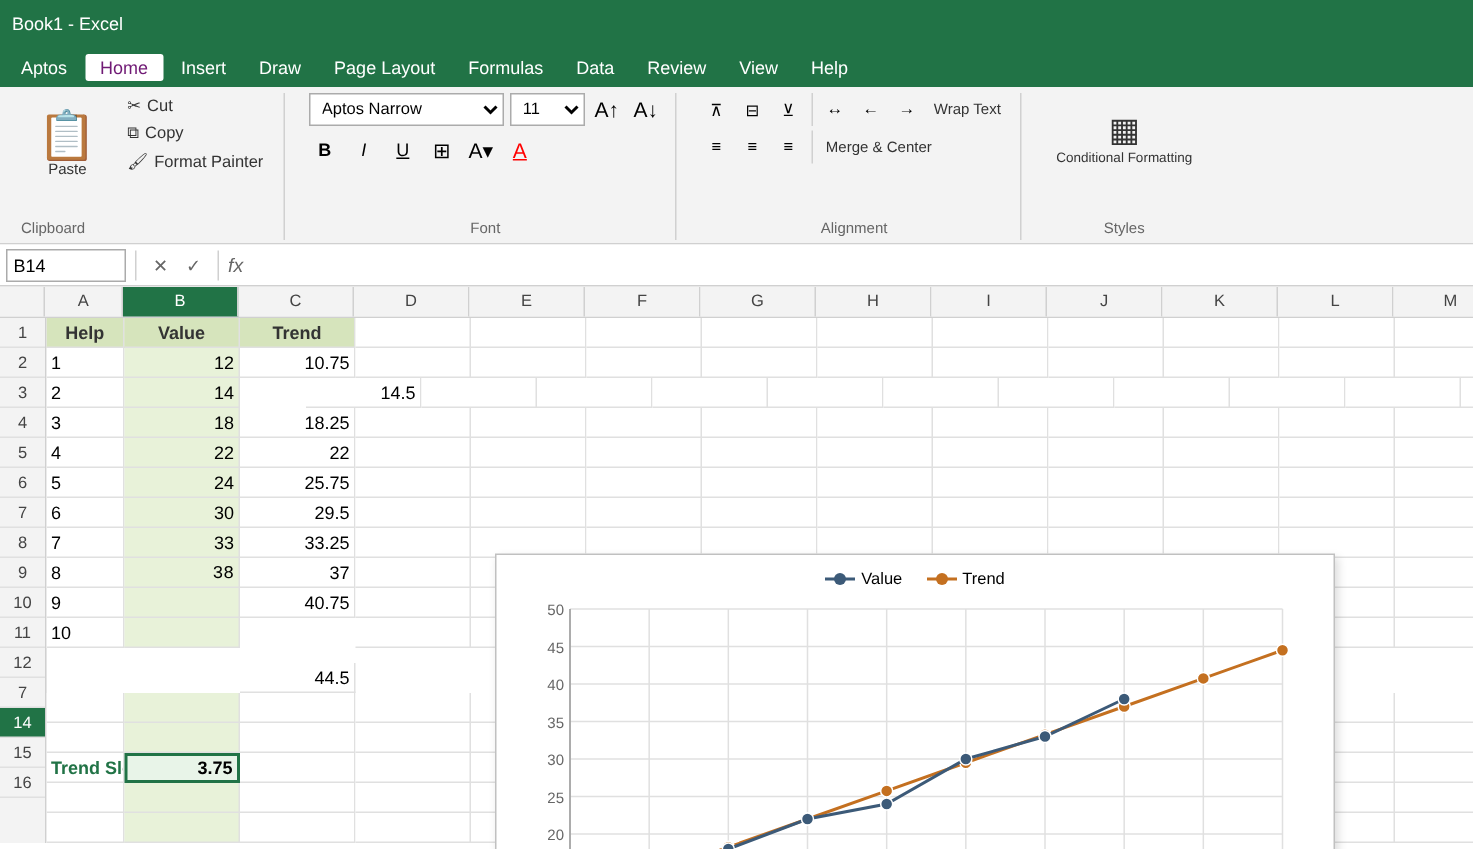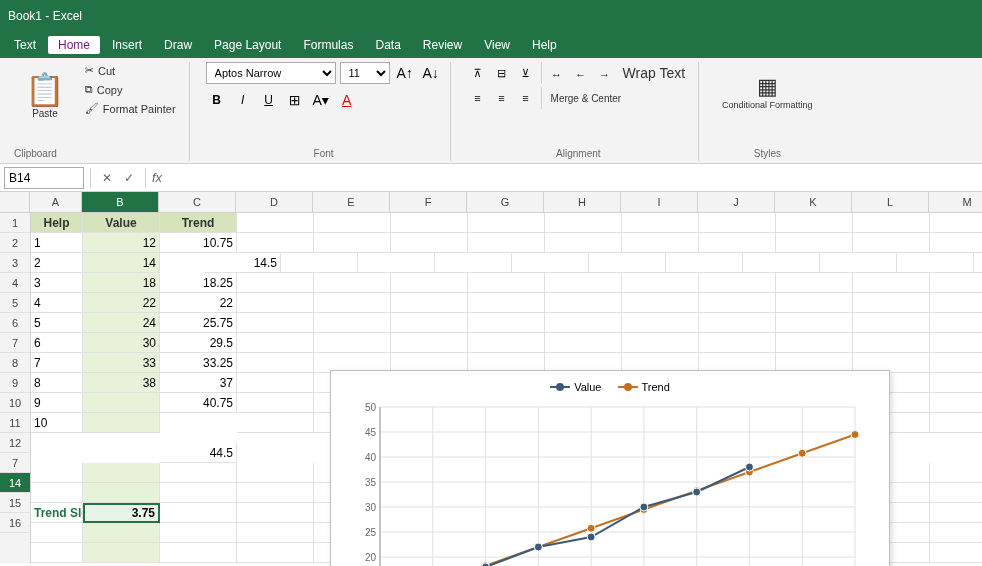--- a/index.html
+++ b/index.html
@@ -330,21 +330,21 @@
     }
   </style>
 </head>
 <body>
 
 <div class="title-bar">
   <span>Book1 - Excel</span>
 </div>
 
 <div class="menu-bar" id="menu-bar">
-    <div class="menu-item">Text</div>
+    <div class="menu-item">Aptos</div>
     <div class="menu-item active">Home</div>
     <div class="menu-item">Insert</div>
     <div class="menu-item">Draw</div>
     <div class="menu-item">Page Layout</div>
     <div class="menu-item">Formulas</div>
     <div class="menu-item">Data</div>
     <div class="menu-item">Review</div>
     <div class="menu-item">View</div>
     <div class="menu-item">Help</div>
   </div>
@@ -402,21 +402,21 @@
   <div class="ribbon-group" style="padding-bottom:16px;">
     <div style="display:flex;flex-direction:column;gap:3px;padding-bottom:14px;">
       <div style="display:flex;gap:2px;">
         <div class="align-btn">⊼</div>
         <div class="align-btn">⊟</div>
         <div class="align-btn">⊻</div>
         <div style="width:1px;background:#d0d0d0;margin:0 2px;"></div>
         <div class="align-btn">↔</div>
         <div class="align-btn">←</div>
         <div class="align-btn">→</div>
-        <div class="small-ribbon-btn" style="font-size:14px;">Wrap Text</div>
+        <div class="small-ribbon-btn" style="font-size:10px;">Wrap Text</div>
       </div>
       <div style="display:flex;gap:2px;">
         <div class="align-btn">≡</div>
         <div class="align-btn">≡</div>
         <div class="align-btn">≡</div>
         <div style="width:1px;background:#d0d0d0;margin:0 2px;"></div>
         <div class="small-ribbon-btn" style="font-size:10px;">Merge &amp; Center</div>
       </div>
     </div>
     <div class="ribbon-group-label">Alignment</div>
@@ -601,21 +601,21 @@
               <div class="cell" style="width: 77px; min-width: 77px;"></div>
               <div class="cell" style="width: 77px; min-width: 77px;"></div>
               <div class="cell" style="width: 77px; min-width: 77px;"></div>
               <div class="cell" style="width: 77px; min-width: 77px;"></div>
               <div class="cell" style="width: 77px; min-width: 77px;"></div>
               <div class="cell" style="width: 77px; min-width: 77px;"></div>
               <div class="cell" style="width: 77px; min-width: 77px;"></div>
             </div>
             <div class="grid-row">
               <div class="cell" style="width: 52px; min-width: 52px;">8</div>
-              <div class="cell active-col cell-right" style="width: 77px; min-width: 77px;">38</div>
+              <div class="cell active-col cell-right" style="width: 77px; min-width: 77px; font-family: Liberation Mono, monospace;">38</div>
               <div class="cell cell-right" style="width: 77px; min-width: 77px;">37</div>
               <div class="cell" style="width: 77px; min-width: 77px;"></div>
               <div class="cell" style="width: 77px; min-width: 77px;"></div>
               <div class="cell" style="width: 77px; min-width: 77px;"></div>
               <div class="cell" style="width: 77px; min-width: 77px;"></div>
               <div class="cell" style="width: 77px; min-width: 77px;"></div>
               <div class="cell" style="width: 77px; min-width: 77px;"></div>
               <div class="cell" style="width: 77px; min-width: 77px;"></div>
               <div class="cell" style="width: 77px; min-width: 77px;"></div>
               <div class="cell" style="width: 77px; min-width: 77px;"></div>

